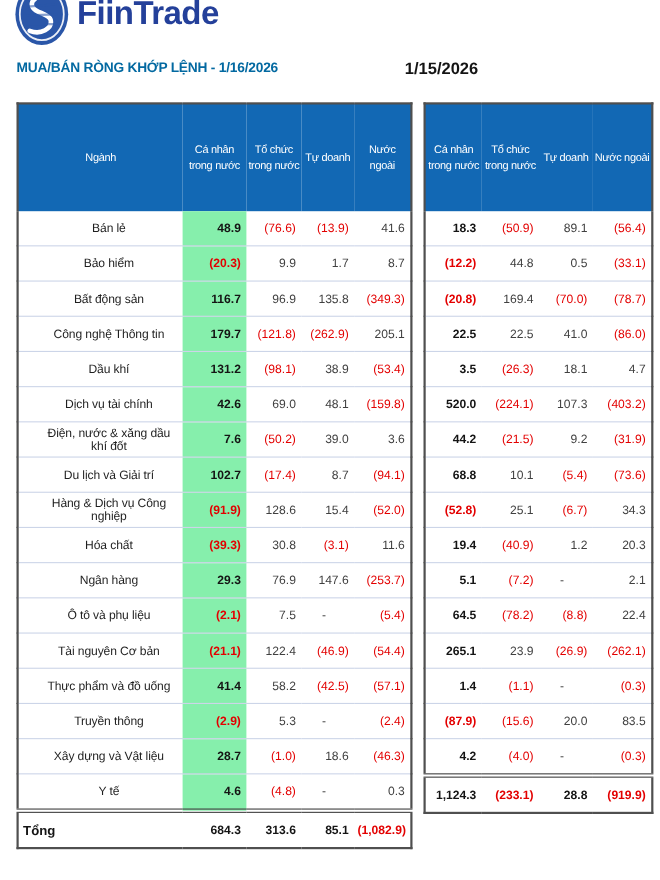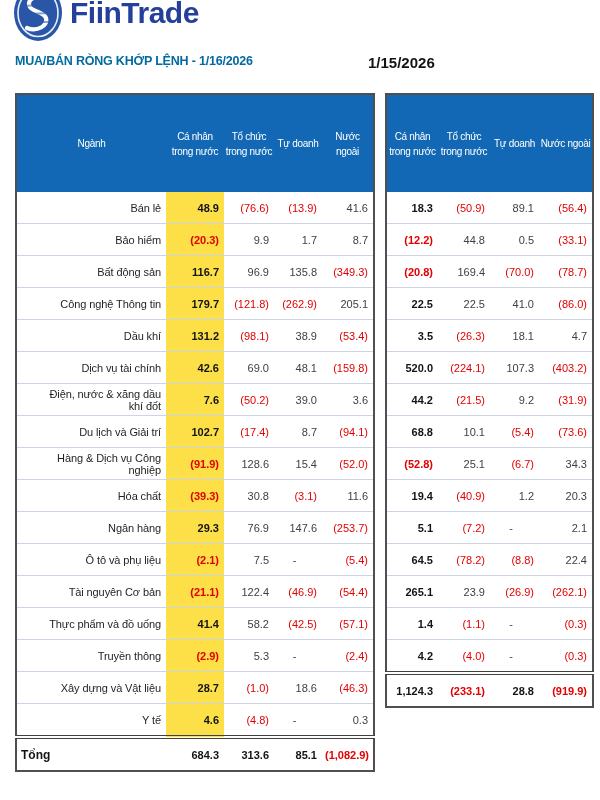--- a/index.html
+++ b/index.html
@@ -16,24 +16,24 @@
   
   table.tbl { position:absolute; top:93px; border-collapse:collapse; table-layout:fixed; background:#fff; border:2px solid #4f4f4f; }
   table.left-tbl  { left:15px;  width:358px; }
   table.right-tbl { left:385px; width:207px; }
   .tbl th {
     background:#1268b4; color:#ffffff; font-weight:normal; font-size:10px;
     letter-spacing:-0.3px; text-align:center; vertical-align:middle;
     height:95px; padding:1px 1px; line-height:1.5;
   }
   .tbl td { height:31px; font-size:11px; border-bottom:1px solid #ccd5e8; padding:0 5px 0 3px; vertical-align:middle; }
-  td.sector { text-align:right; color:#1f1f1f; font-size:11px; padding-left:20px; letter-spacing:-0.1px; }
+  td.sector { text-align:center; color:#1f1f1f; font-size:11px; padding-left:20px; letter-spacing:-0.1px; }
   td.num { text-align:right; color:#404040; font-variant-numeric:tabular-nums; }
   td.num.first { font-weight:bold; color:#141414; }
-  td.num.hl { background:#fde047; }
+  td.num.hl { background:#86efac; }
   td.num.neg { color:#e30000; }
   td.num.dash { text-align:center; padding-right:10px; }
   tfoot td { border-top:4px double #404040; border-bottom:none; font-weight:bold; height:33px; }
   tfoot td.total-label { font-size:12px; color:#141414; text-align:left; padding-left:4px; }
   tfoot td.num { color:#141414; }
   tfoot td.num.neg { color:#e30000; }
   
   .left-tbl col.c-sector { width:150px; }
   .left-tbl col.c1 { width:58px; }
   .left-tbl col.c2 { width:50px; }
@@ -306,20 +306,26 @@
           <td class="num neg">(26.9)</td>
           <td class="num neg">(262.1)</td>
         </tr>
         <tr>
           <td class="num first">1.4</td>
           <td class="num neg">(1.1)</td>
           <td class="num dash">-</td>
           <td class="num neg">(0.3)</td>
         </tr>
         <tr>
+          <td class="num first neg">(87.9)</td>
+          <td class="num neg">(15.6)</td>
+          <td class="num">20.0</td>
+          <td class="num">83.5</td>
+        </tr>
+        <tr>
           <td class="num first">4.2</td>
           <td class="num neg">(4.0)</td>
           <td class="num dash">-</td>
           <td class="num neg">(0.3)</td>
         </tr>
       </tbody>
     <tfoot>
       <tr>
         <td class="num">1,124.3</td>
         <td class="num neg">(233.1)</td>

